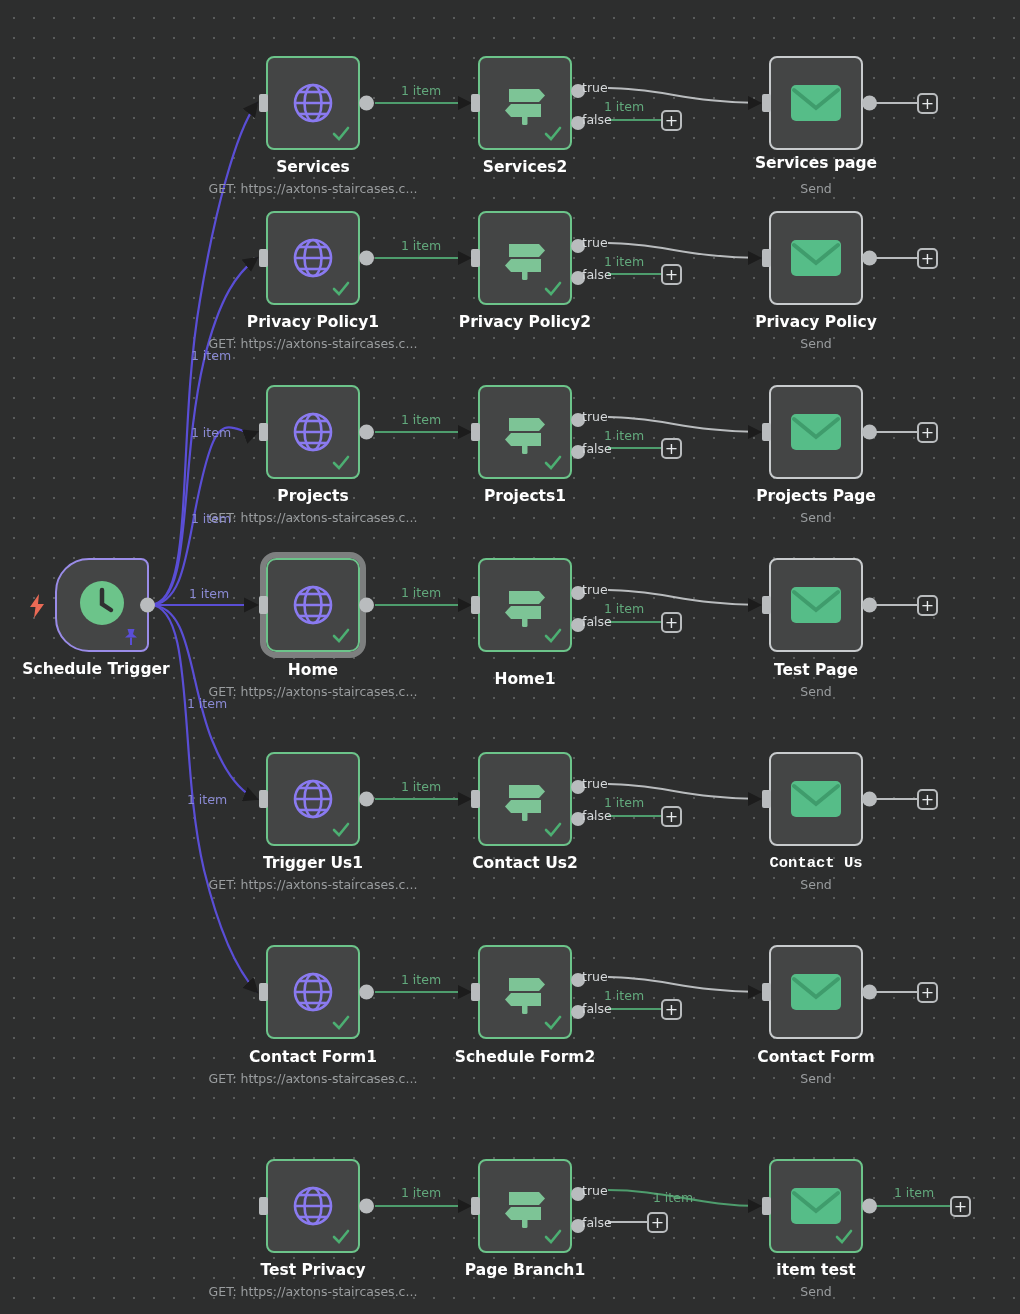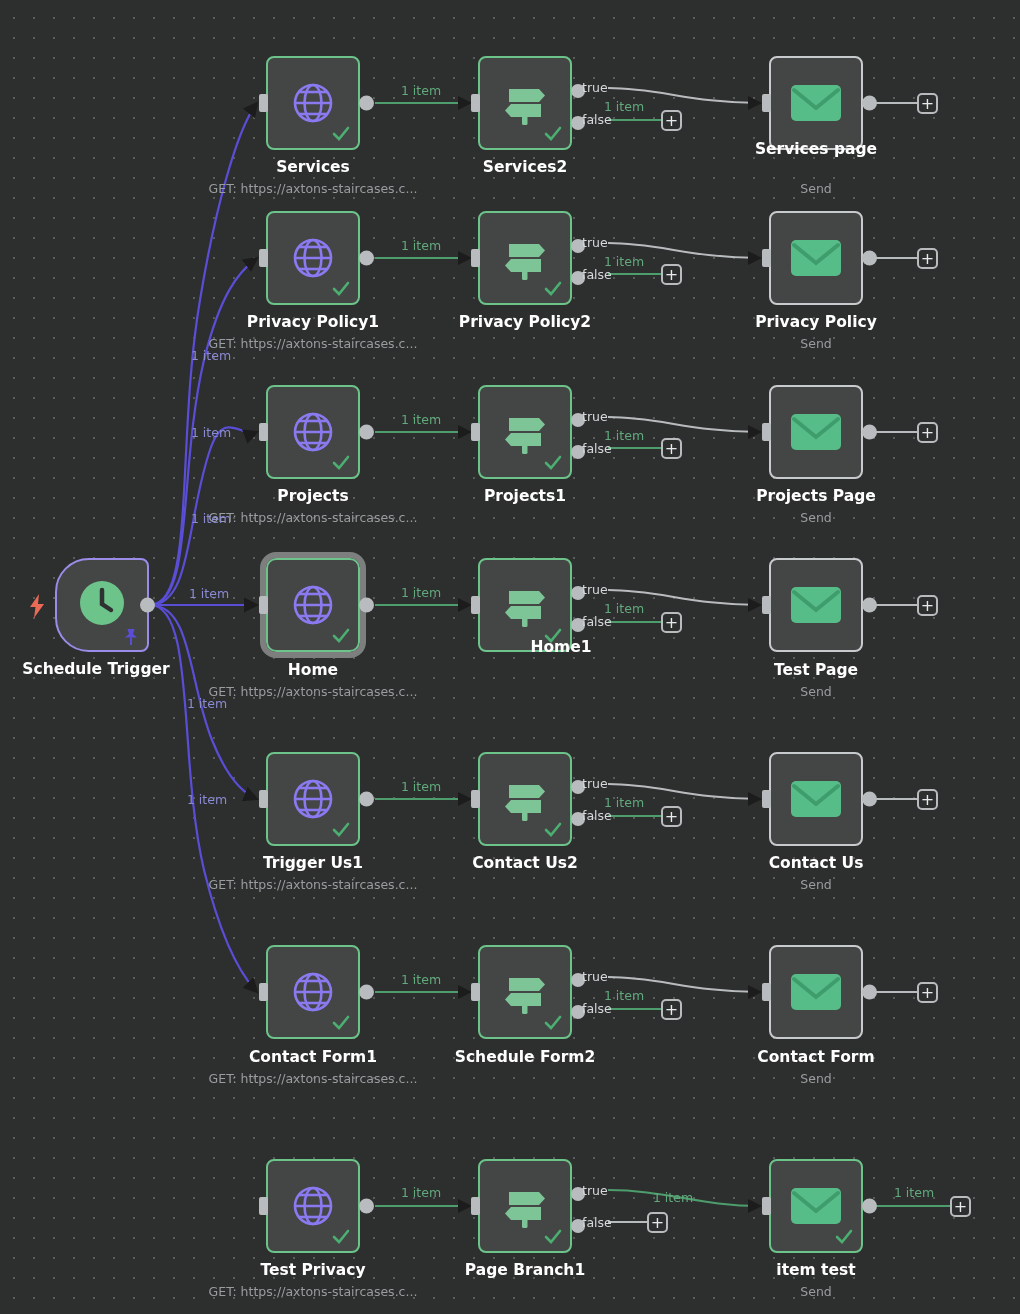--- a/index.html
+++ b/index.html
@@ -311,21 +311,21 @@
   <div class="node idle" style="left:769px; top:56px;">
     <span class="port-in"></span>
     <span class="glyph">
       <svg width="52" height="42" viewBox="0 0 52 42">
         <rect x="1" y="3" width="50" height="36" rx="5" fill="#56bd88"></rect>
         <path d="M4 8 L26 26 L48 8" stroke="#3f9c6c" stroke-width="4" fill="none" stroke-linecap="round"></path>
         </svg>
     </span>
     <span class="port-out"></span>
   </div>
-  <div class="nlabel" style="left:816px; top:140px;">Services page</div>
+  <div class="nlabel" style="left:816px; top:154px;">Services page</div>
   <div class="nsub" style="left:816px; top:181px;">Send</div>
   <div class="plus" style="left:917px; top:93px;">+</div>
 
   <div class="node ok" style="left:266px; top:211px;">
     <span class="port-in"></span>
     <span class="glyph">
       <svg width="48" height="48" viewBox="0 0 48 48">
           <g stroke="#8a7af0" stroke-width="2.6" fill="none">
         <circle cx="24" cy="24" r="18"></circle>
             <ellipse cx="24" cy="24" rx="8.5" ry="18"></ellipse>
@@ -474,21 +474,21 @@
         </svg>
     </span>
     <svg class="check" viewBox="0 0 18 18">
       <path d="M2 9 L7 14 L16 3" stroke="#4caf72" stroke-width="2.6" fill="none" stroke-linecap="round"></path>
       </svg>
     <span class="port-if t"></span>
     <span class="port-if f"></span>
   </div>
   <div class="if-label" style="left:582px; top:582px;">true</div>
   <div class="if-label" style="left:582px; top:614px;">false</div>
-  <div class="nlabel" style="left:525px; top:638px;margin-left:36px;">Home1</div>
+  <div class="nlabel" style="left:525px; top:670px;">Home1</div>
   <div class="elabel green" style="left:624px; top:601px;">1 item</div>
   <div class="plus" style="left:661px; top:612px;">+</div>
 
   <div class="node idle" style="left:769px; top:558px;">
     <span class="port-in"></span>
     <span class="glyph">
       <svg width="52" height="42" viewBox="0 0 52 42">
         <rect x="1" y="3" width="50" height="36" rx="5" fill="#56bd88"></rect>
         <path d="M4 8 L26 26 L48 8" stroke="#3f9c6c" stroke-width="4" fill="none" stroke-linecap="round"></path>
         </svg>
@@ -547,21 +547,21 @@
   <div class="node idle" style="left:769px; top:752px;">
     <span class="port-in"></span>
     <span class="glyph">
       <svg width="52" height="42" viewBox="0 0 52 42">
         <rect x="1" y="3" width="50" height="36" rx="5" fill="#56bd88"></rect>
         <path d="M4 8 L26 26 L48 8" stroke="#3f9c6c" stroke-width="4" fill="none" stroke-linecap="round"></path>
         </svg>
     </span>
     <span class="port-out"></span>
   </div>
-  <div class="nlabel" style="left:816px; top:854px;">Contact Us</div>
+  <div class="nlabel" style="left:816px; top:854px;font-family:Liberation Mono, monospace;">Contact Us</div>
   <div class="nsub" style="left:816px; top:877px;">Send</div>
   <div class="plus" style="left:917px; top:789px;">+</div>
 
   <div class="node ok" style="left:266px; top:945px;">
     <span class="port-in"></span>
     <span class="glyph">
       <svg width="48" height="48" viewBox="0 0 48 48">
           <g stroke="#8a7af0" stroke-width="2.6" fill="none">
         <circle cx="24" cy="24" r="18"></circle>
             <ellipse cx="24" cy="24" rx="8.5" ry="18"></ellipse>

